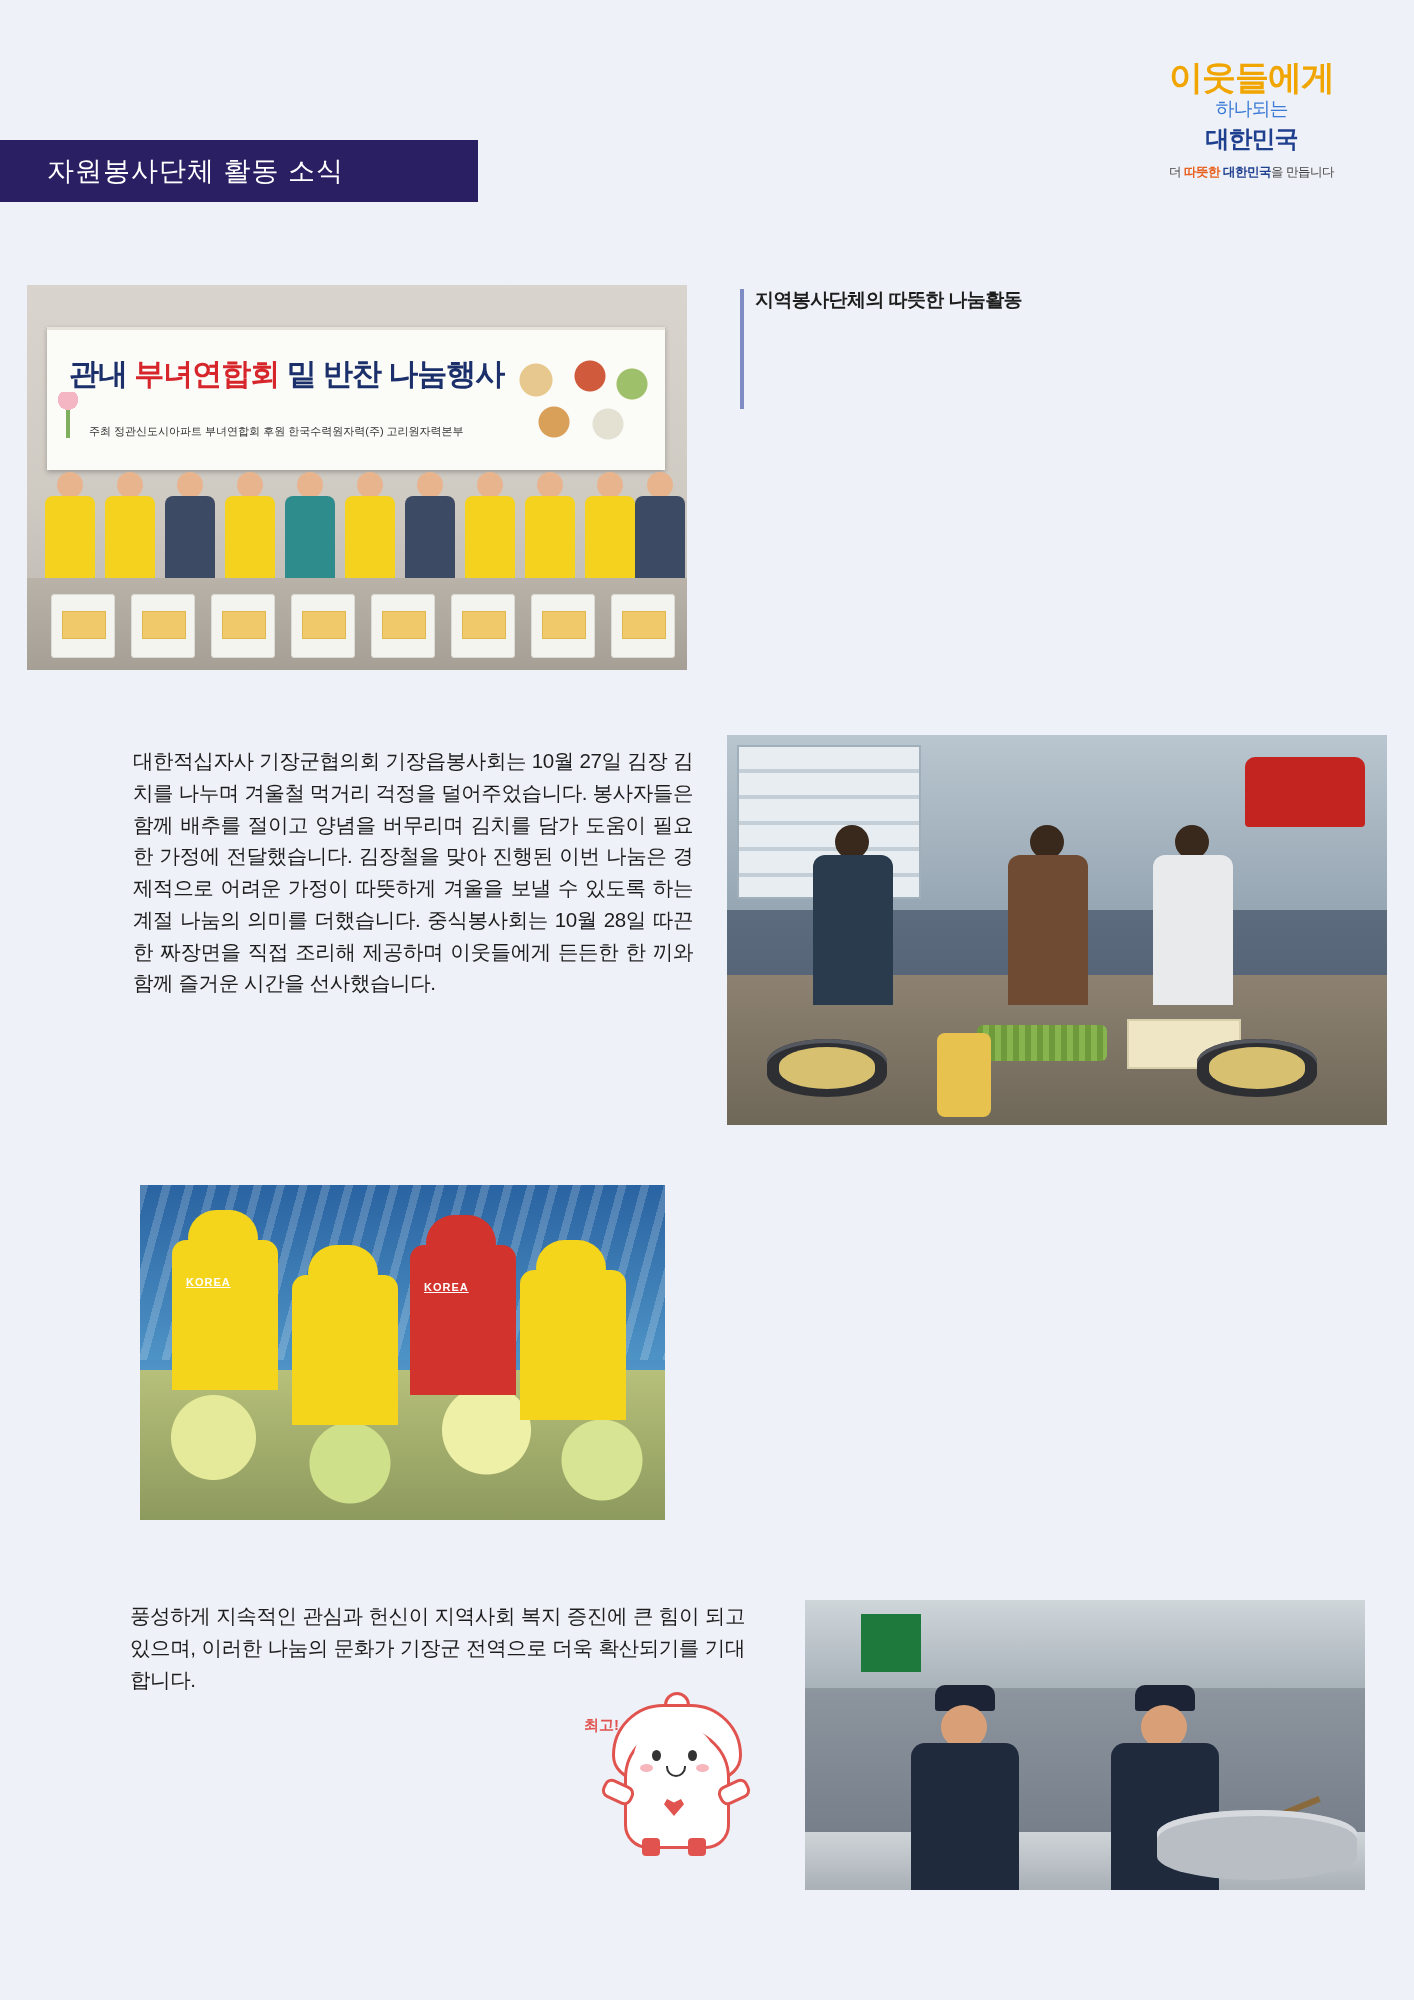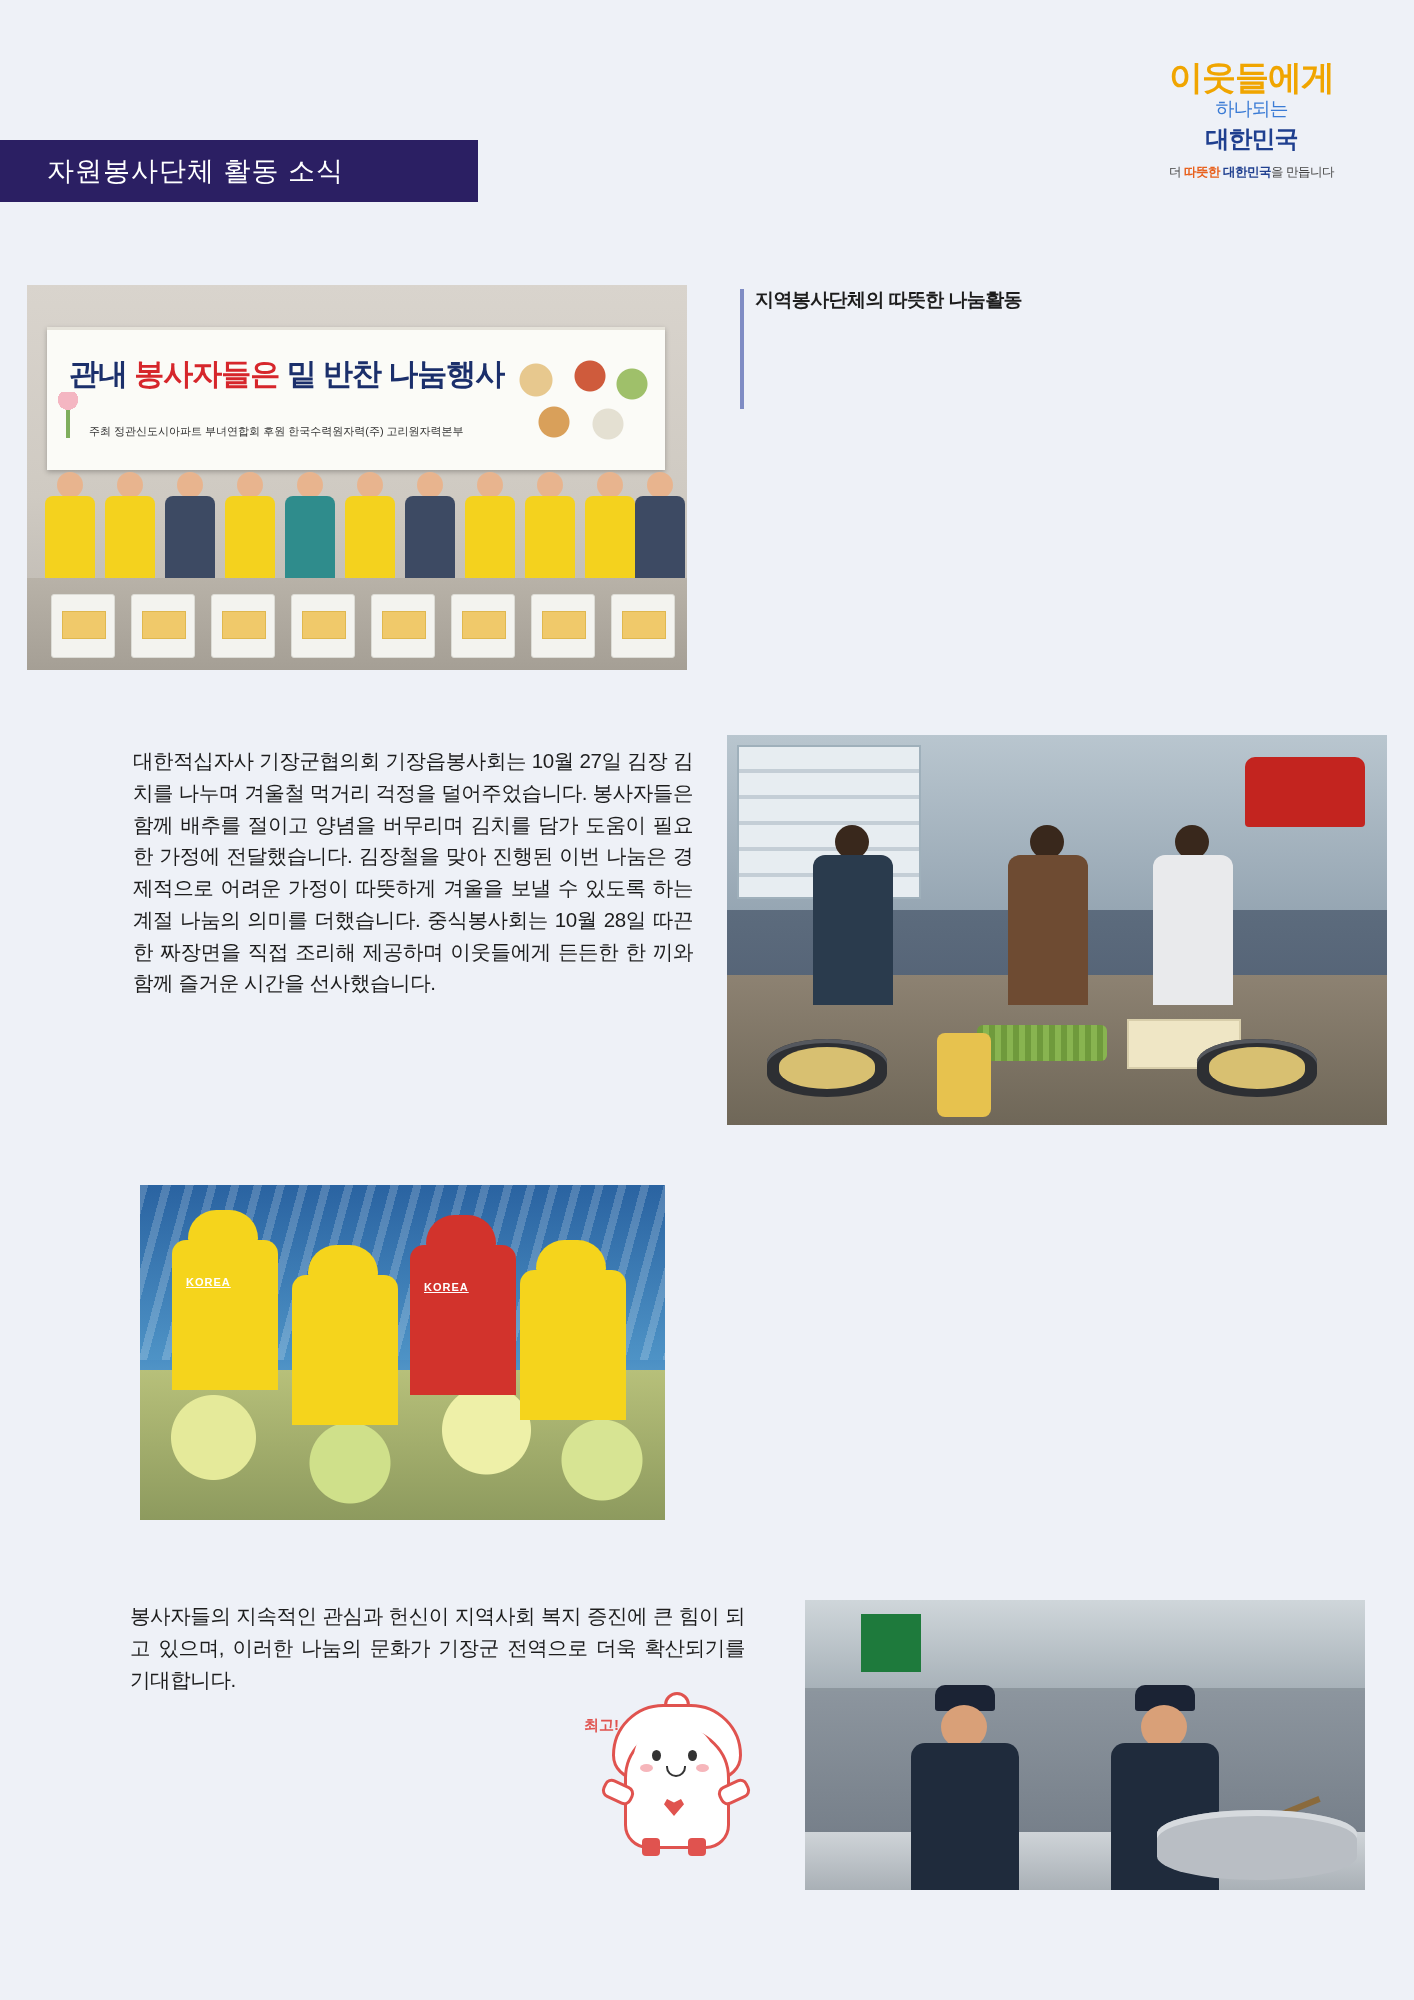--- a/index.html
+++ b/index.html
@@ -397,21 +397,21 @@
     <div class="logo-tag">
       <span>더 </span><span class="warm">따뜻한</span><span> </span><span class="blue">대한민국</span><span>을 만듭니다</span>
     </div>
   </div>
 
   <div class="photo p1">
     <div class="room"></div>
     <div class="banner">
       <div class="tulip"></div>
       <div class="b-line1">
-        <span>관내 </span><span class="red">봉사자들은</span><span> 밑 반찬 나눔행사</span>
+        <span>관내 </span><span class="red">부녀연합회</span><span> 밑 반찬 나눔행사</span>
       </div>
       <div class="b-line2">주최  정관신도시아파트 부녀연합회      후원  한국수력원자력(주) 고리원자력본부</div>
       <div class="food"></div>
     </div>
     <div class="people">
       <div class="person" style="left:14px">
           <div class="head"></div>
           <div class="body"></div>
         </div>
       <div class="person" style="left:74px">
@@ -524,21 +524,21 @@
       <div class="label">KOREA</div>
     </div>
     <div class="v" style="left:378px; top:55px;">
       <div class="hat"></div>
         <div class="coat"></div>
     </div>
   </div>
 
 
   <div class="textblock" style="left:130px; top:1600px; width:615px;">
-    <p style="margin:0;">봉사자들의 지속적인 관심과 헌신이 지역사회 복지 증진에 큰 힘이 되고 있으며, 이러한 나눔의 문화가 기장군 전역으로 더욱 확산되기를 기대합니다.</p>
+    <p style="margin:0;">풍성하게 지속적인 관심과 헌신이 지역사회 복지 증진에 큰 힘이 되고 있으며, 이러한 나눔의 문화가 기장군 전역으로 더욱 확산되기를 기대합니다.</p>
   </div>
 
   <div class="mascot">
     <div class="bubble-txt" style="left:-6px; top:0;">최고!</div>
     <div class="bubble-txt" style="left:90px; top:0;">최고!</div>
     <div class="topknot"></div>
     <div class="hood"></div>
     <div class="body"></div>
     <div class="face"></div>
     <div class="eye l"></div>

